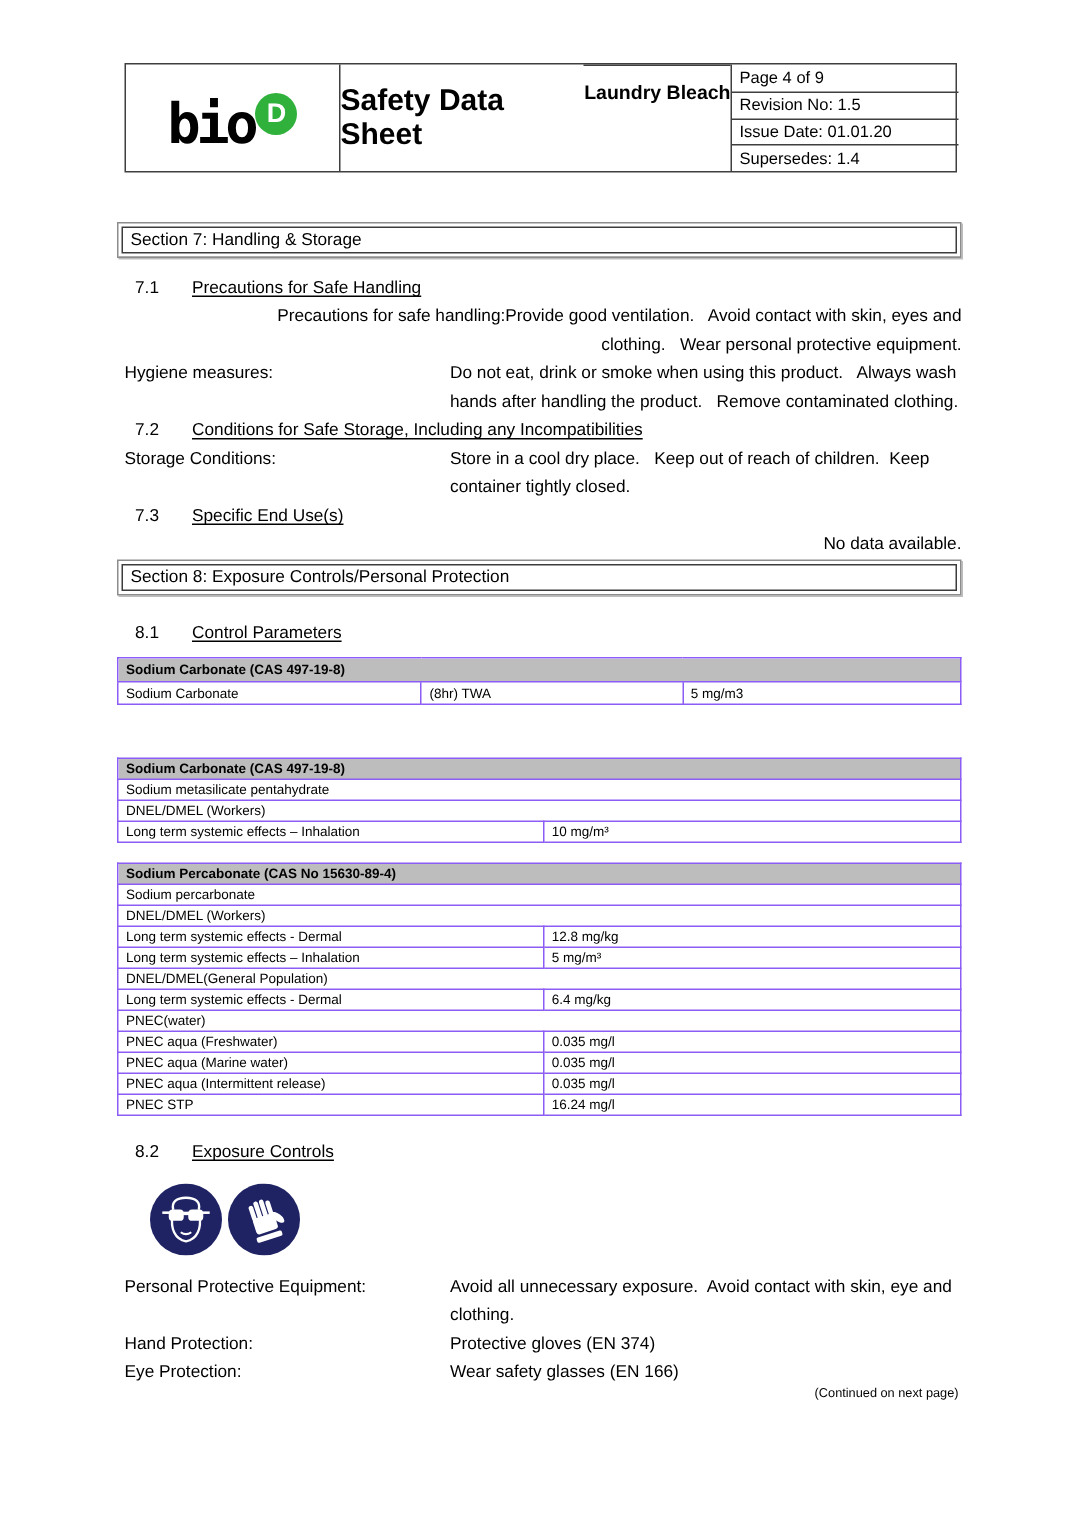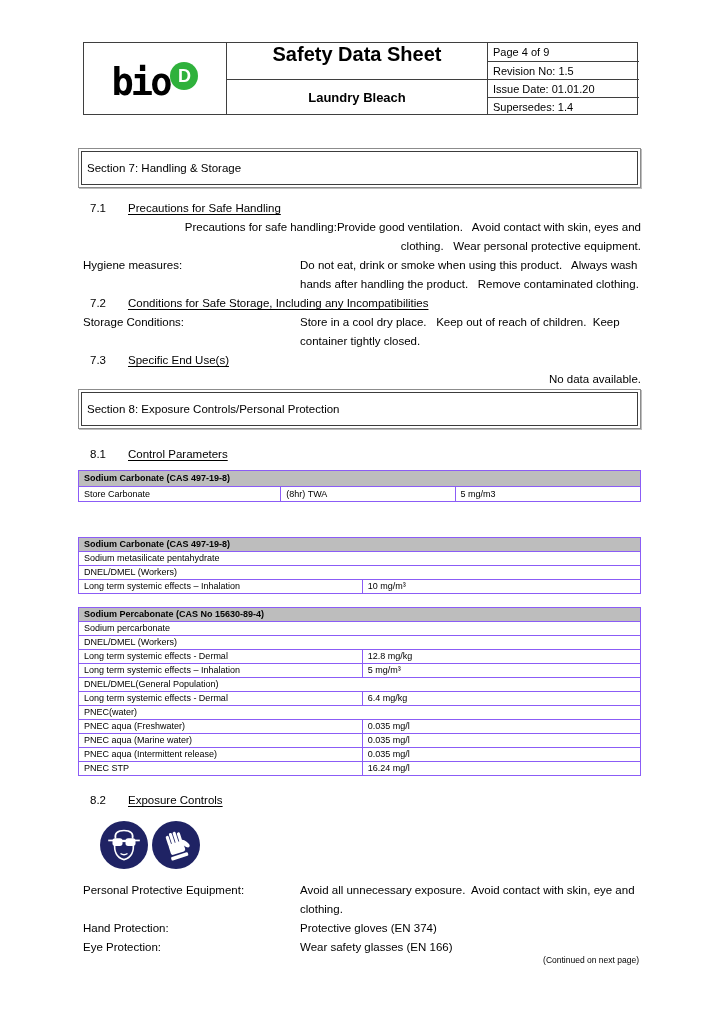--- a/index.html
+++ b/index.html
@@ -14,32 +14,32 @@
     position:absolute;left:83px;top:42px;width:555px;height:73px;
     display:grid;grid-template-columns:143px 261px 151px;
     border:1px solid #3f3f3f;box-sizing:border-box;background:#fff;
   }
   .h-cell{box-sizing:border-box;}
   .h-logo-cell{border-right:1px solid #3f3f3f;display:flex;align-items:center;justify-content:center;}
   .logo{display:flex;align-items:flex-start;}
   .logo-text{font-family:"DejaVu Sans Mono",monospace;font-weight:bold;font-size:37px;line-height:38px;letter-spacing:-3px;margin-top:8px;}
   .logo-badge{width:28px;height:28px;border-radius:50%;background:#2fb13c;color:#fff;font-weight:bold;
     font-size:18px;display:flex;align-items:center;justify-content:center;margin:6px 0 0 1px;}
-  .h-title-cell{border-right:1px solid #3f3f3f;display:flex;flex-direction:column;}
+  .h-title-cell{border-right:1px solid #3f3f3f;display:flex;flex-direction:row;}
   .h-title{flex:1;display:flex;align-items:center;justify-content:center;font-weight:bold;font-size:20px;}
-  .h-subtitle{height:36px;border-top:1px solid #3f3f3f;display:flex;align-items:center;justify-content:center;font-weight:bold;font-size:13px;box-sizing:border-box;margin-top:13px;}
+  .h-subtitle{height:36px;border-top:1px solid #3f3f3f;display:flex;align-items:center;justify-content:center;font-weight:bold;font-size:13px;box-sizing:border-box;}
   .h-meta-cell{display:grid;grid-template-rows:repeat(4,1fr);}
   .h-meta-row{display:flex;align-items:center;padding-left:5px;font-size:11px;box-sizing:border-box;}
   .h-meta-row + .h-meta-row{border-top:1px solid #3f3f3f;}
 
   
   .main{position:absolute;left:78px;top:148px;width:563px;box-sizing:border-box;}
 
   .section-bar{
-    box-sizing:border-box;height:40px;display:flex;align-items:center;
+    box-sizing:border-box;height:24px;display:flex;align-items:center;
     border:1px solid #8c8c8c;padding-left:8px;font-size:11.5px;background:#fff;
     box-shadow:inset 0 0 0 2px #ffffff, inset 0 0 0 3px #3c3c3c, 1px 1px 0 #bdbdbd;
   }
 
   .sub-heading{margin:0 0 0 5px;line-height:19px;font-size:11.5px;}
   .sub-num{display:inline-block;width:45px;padding-left:7px;box-sizing:border-box;}
   .sub-title{text-decoration:underline;text-underline-offset:2px;}
 
   .para{margin:0 0 0 5px;line-height:19px;font-size:11.5px;width:558px;text-align:right;}
   .para .lbl-inline{display:inline-block;width:177px;vertical-align:top;}
@@ -136,21 +136,21 @@
     <colgroup>
         <col style="width:36%">
         <col style="width:31%">
         <col style="width:33%">
       </colgroup>
     <tbody>
         <tr>
           <td class="th" colspan="3">Sodium Carbonate (CAS 497-19-8)</td>
         </tr>
     <tr>
-      <td>Store Carbonate</td>
+      <td>Sodium Carbonate</td>
       <td>(8hr) TWA</td>
       <td>5 mg/m3</td>
     </tr>
   </tbody>
     </table>
 
   <table class="sds mt-table2">
     <colgroup>
         <col style="width:50.5%">
         <col style="width:49.5%">

